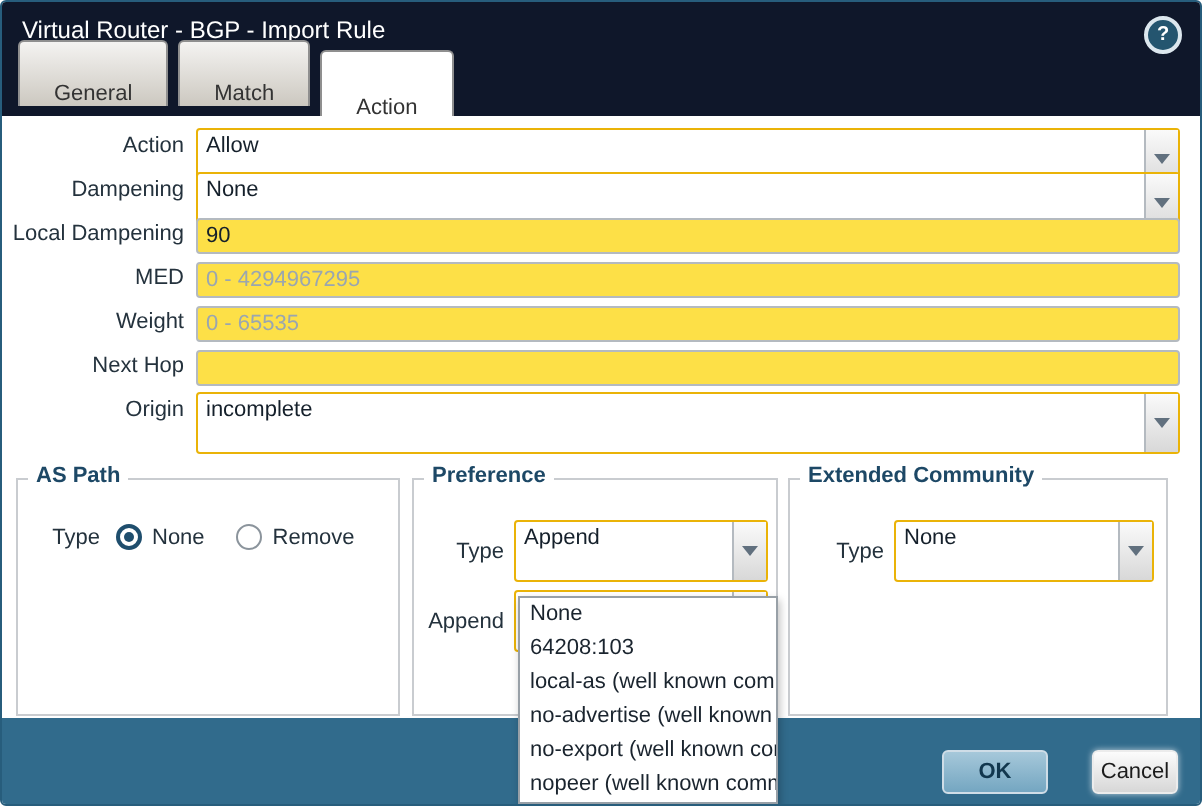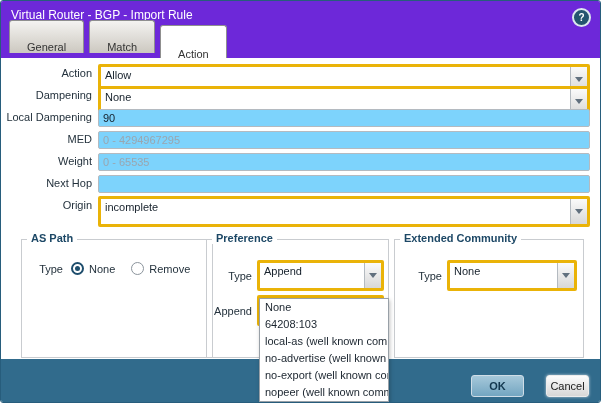--- a/index.html
+++ b/index.html
@@ -1,48 +1,48 @@
 <!DOCTYPE html>
 <html><head>
 <meta charset="utf-8">
 <style>
   * { margin:0; padding:0; box-sizing:border-box; }
   html,body { width:601px; height:403px; font-family:"Liberation Sans", sans-serif; background:#fff; }
   .dialog { position:relative; width:601px; height:403px; background:#fff; border:1px solid #275d7c; border-radius:3px; overflow:hidden; }
 
   
-  .header { position:absolute; top:0; left:0; right:0; height:57px; background:#6d28d9; }
+  .header { position:absolute; top:0; left:0; right:0; height:57px; background:#0f172a; }
   .title { position:absolute; top:7px; left:10px; color:#ffffff; font-size:12px; }
   .help { position:absolute; top:7px; right:9px; width:15px; height:15px; border-radius:50%;
           border:2px solid #dce7ee; background:#24556f; color:#fff; font-size:10px; font-weight:bold;
           text-align:center; line-height:15px; cursor:pointer; box-sizing:content-box; }
   .tabs { position:absolute; left:8px; bottom:0; display:flex; align-items:flex-end; }
   .tab { height:21px; line-height:21px; padding:16px 17px; margin-right:5px; font-size:11px; color:#333;
          background:linear-gradient(#f4f3f1,#ccc8c0); border:1px solid #8f8f8f; border-bottom:none;
          border-radius:3px 3px 0 0; margin-bottom:5px; cursor:pointer; }
   .tab.active { background:#ffffff; height:27px; line-height:24px; margin-bottom:0; }
 
   
   .content { position:absolute; top:57px; left:0; right:0; bottom:43px; background:#fff; }
   .form { position:absolute; top:6px; left:0; right:0; }
   .frow { display:flex; align-items:center; height:18px; margin-bottom:4px; }
   .flabel { flex:none; width:97px; padding-right:6px; text-align:right; font-size:11px; color:#24323d; }
   .fctrl { flex:1; margin-right:10px; height:18px; }
   input.text { width:100%; height:18px; border:1px solid #b4bac0; border-radius:2px; font-size:11px;
-               padding:0 4px; color:#15202b; font-family:inherit; background:#7dd3fc; }
+               padding:0 4px; color:#15202b; font-family:inherit; background:#fde047; }
   input.text::placeholder { color:#9aa6b0; opacity:1; }
-  .combo { display:flex; height:31px; border:3px solid #eab308; border-radius:2px; background:#fff; cursor:pointer; }
+  .combo { display:flex; height:31px; border:1px solid #eab308; border-radius:2px; background:#fff; cursor:pointer; }
   .combo .val { flex:1; font-size:11px; padding:2px 4px; color:#15202b; white-space:nowrap; overflow:hidden; }
   .combo .btn { flex:none; width:17px; border-left:1px solid #b4bac0;
                 background:linear-gradient(#fafafa,#d8d8d8); display:flex; align-items:center; justify-content:center; }
   .tri { width:0; height:0; border-left:4px solid transparent; border-right:4px solid transparent; border-top:5px solid #61707e; }
 
   
   .fs { position:absolute; top:181px; height:119px; border:1px solid #c9ccd0; }
-  .fs-aspath { left:20px;   width:192px; }
+  .fs-aspath { left:7px;   width:192px; }
   .fs-comm   { left:205px; width:183px; }
   .fs-ext    { left:393px; width:190px; }
   .legend { position:absolute; top:-8px; left:5px; background:#fff; padding:0 4px;
             font-size:11px; font-weight:bold; color:#1d4866; }
   .aspath-row { display:flex; align-items:center; margin-top:22px; }
   .aslabel { flex:none; width:49px; padding-right:8px; text-align:right; font-size:11px; color:#24323d; }
   .radio-opt { display:flex; align-items:center; margin-right:16px; cursor:pointer; }
   .radio { width:13px; height:13px; border-radius:50%; border:1px solid #8b949c; background:#fff; margin-right:5px; position:relative; }
   .radio.sel { border:2px solid #1f4e6d; }
   .radio.sel::after { content:""; position:absolute; left:2px; top:2px; width:5px; height:5px; border-radius:50%; background:#1f4e6d; }

